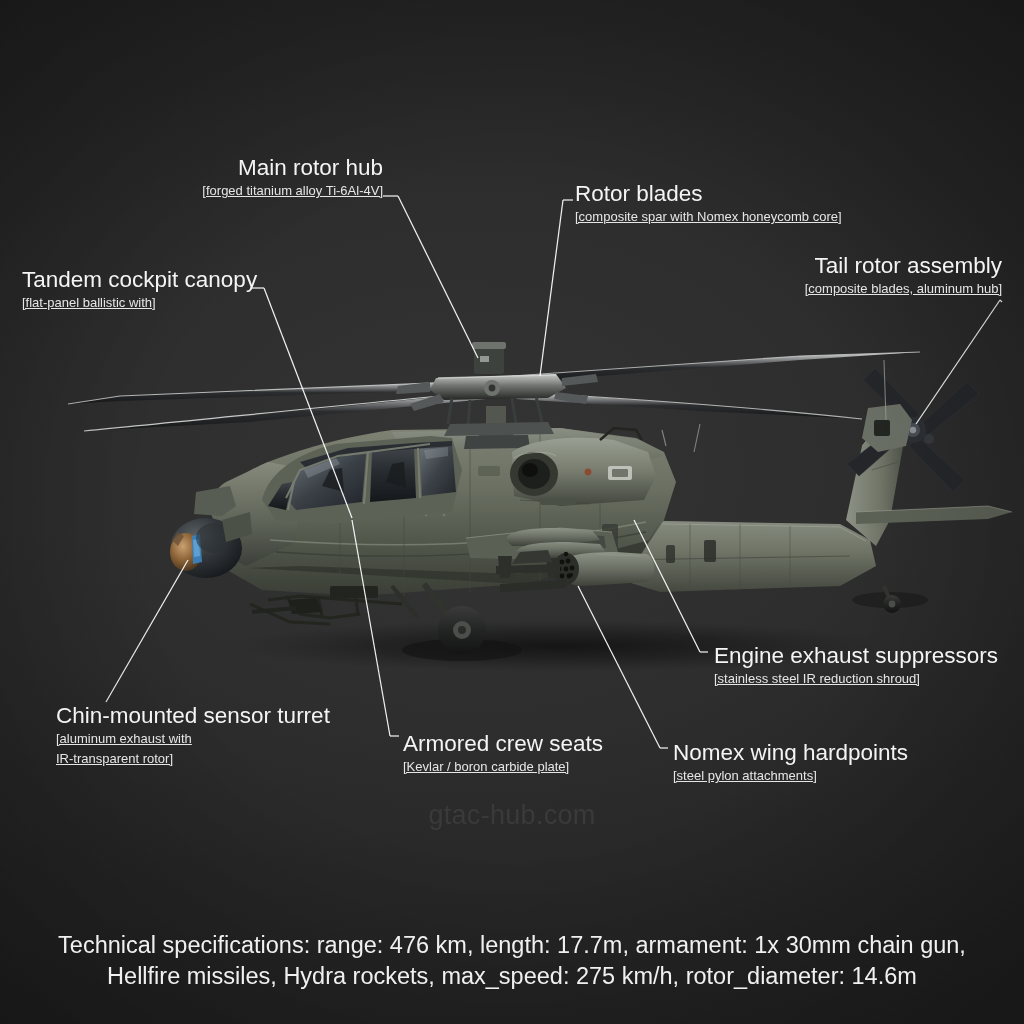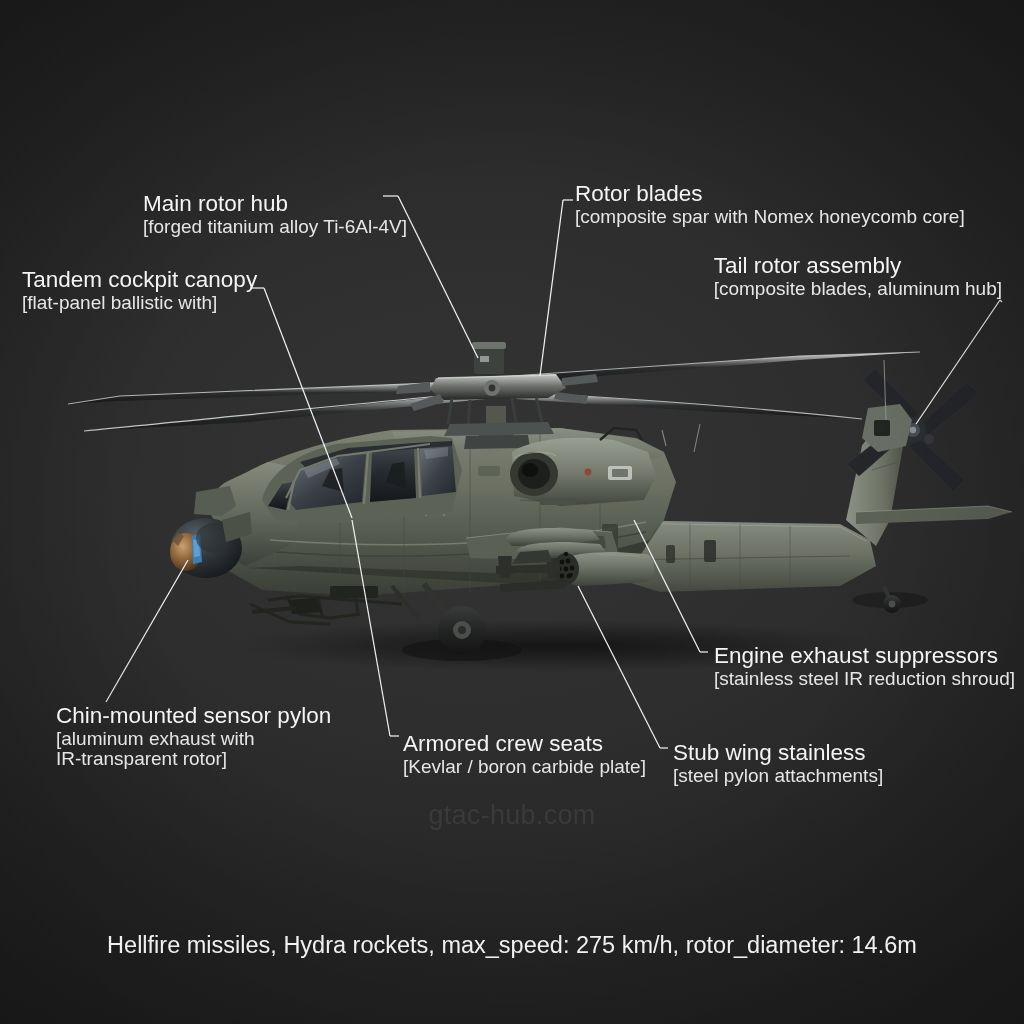--- a/index.html
+++ b/index.html
@@ -12,23 +12,23 @@
   .vig{position:absolute;inset:0;pointer-events:none;
        background:radial-gradient(ellipse 760px 700px at 50% 50%, rgba(0,0,0,0) 48%, rgba(0,0,0,.30) 100%);}
 
   
   #art{position:absolute;inset:0;}
   #art svg{display:block;}
 
   
   .label{position:absolute;color:#f2f2f2;}
   .label .t{font-size:22.5px;line-height:26px;white-space:nowrap;color:#f4f4f4;}
-  .label .s{font-size:19px;line-height:20px;white-space:nowrap;color:#e6e6e6;}
-  .label.r{text-align:left;}
-  .label.c{text-align:left;margin-top:36px;}
+  .label .s{font-size:13px;line-height:20px;white-space:nowrap;color:#e6e6e6;text-decoration:underline;}
+  .label.r{text-align:right;}
+  .label.c{text-align:right;}
 
   .wmark{position:absolute;left:0;right:0;top:800px;text-align:center;
          font-size:27px;color:#3a3a3a;letter-spacing:.3px;}
 
   .caption{position:absolute;left:0;right:0;top:930px;text-align:center;
            font-size:23.5px;line-height:31px;color:#f0f0f0;}
 </style>
 </head>
 <body>
 
@@ -418,39 +418,40 @@
     <div class="t">Tail rotor assembly</div>
     <div class="s">[composite blades, aluminum hub]</div>
   </div>
 
   <div class="label" style="left:22px;top:267px;">
     <div class="t">Tandem cockpit canopy</div>
     <div class="s">[flat-panel ballistic with]</div>
   </div>
 
   <div class="label" style="left:56px;top:703px;">
-    <div class="t">Chin-mounted sensor pylon</div>
+    <div class="t">Chin-mounted sensor turret</div>
     <div class="s">[aluminum exhaust with</div>
     <div class="s">IR-transparent rotor]</div>
   </div>
 
   <div class="label" style="left:403px;top:731px;">
     <div class="t">Armored crew seats</div>
     <div class="s">[Kevlar / boron carbide plate]</div>
   </div>
 
   <div class="label" style="left:673px;top:740px;">
-    <div class="t">Stub wing stainless</div>
+    <div class="t">Nomex wing hardpoints</div>
     <div class="s">[steel pylon attachments]</div>
   </div>
 
   <div class="label" style="left:714px;top:643px;">
     <div class="t">Engine exhaust suppressors</div>
     <div class="s">[stainless steel IR reduction shroud]</div>
   </div>
 
   <div class="wmark">gtac-hub.com</div>
 
   <div class="caption">
+    <div>Technical specifications: range: 476 km, length: 17.7m, armament: 1x 30mm chain gun,</div>
     <div>Hellfire missiles, Hydra rockets, max_speed: 275 km/h, rotor_diameter: 14.6m</div>
   </div>
 
 </div>
 
 </body></html>

